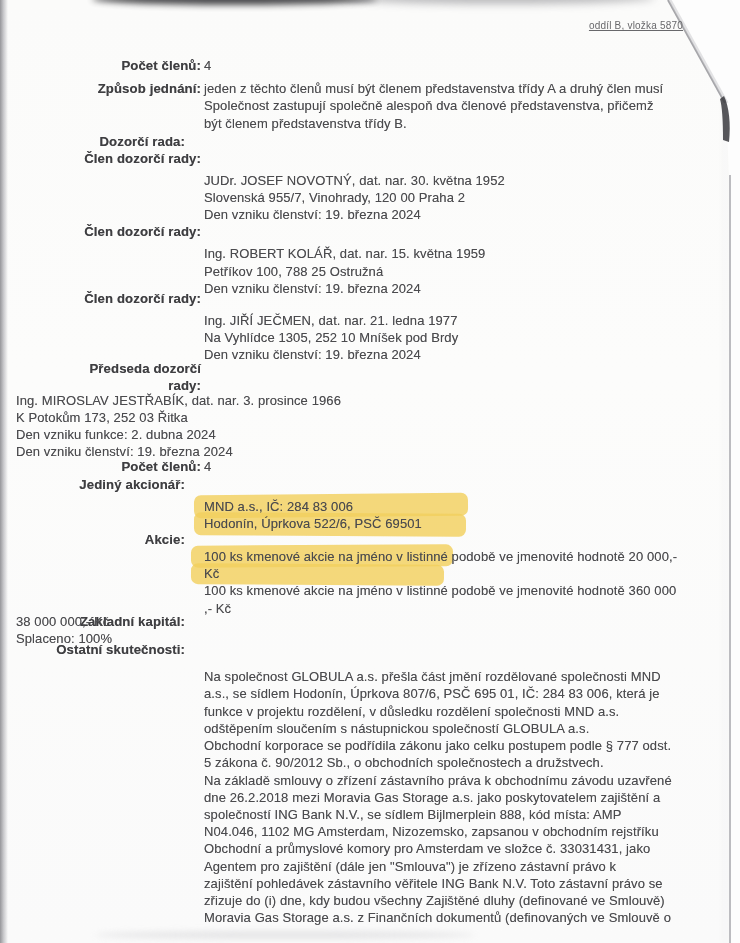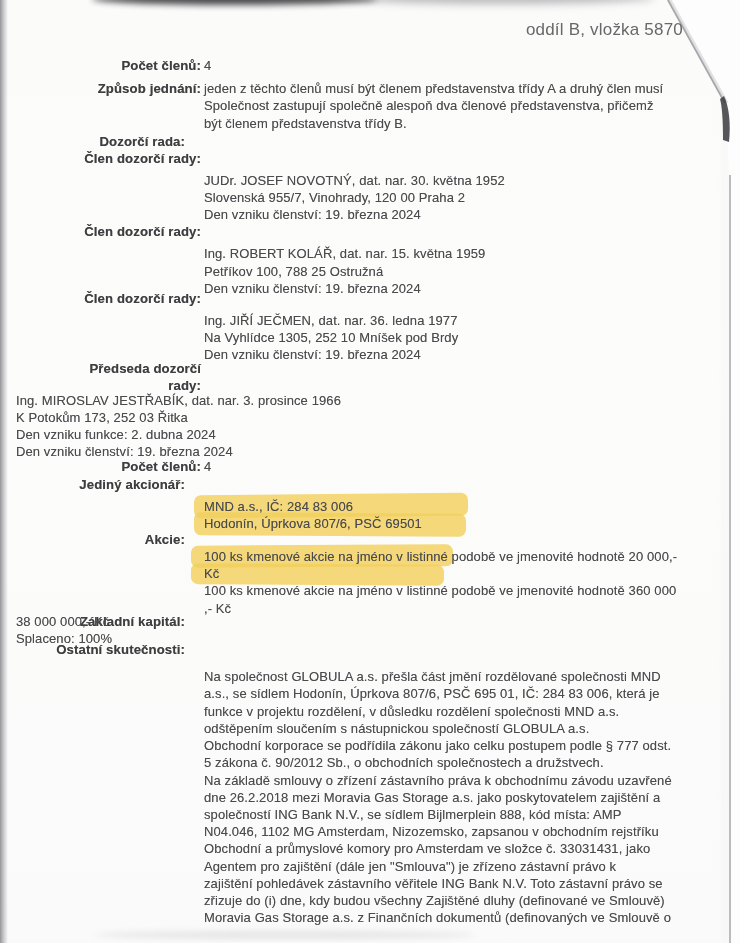--- a/index.html
+++ b/index.html
@@ -25,21 +25,21 @@
   .smear1 { position:absolute; left:92px; top:-7px; width:285px; height:12px;
     background:#2e2e31; border-radius:50%; filter:blur(3px); opacity:.85; }
   .smear2 { position:absolute; left:345px; top:-9px; width:310px; height:13px;
     background:#828287; border-radius:50%; filter:blur(4px); opacity:.55; }
   .smear-bottom { position:absolute; left:95px; top:931px; width:380px; height:8px;
     background:#dcdcde; border-radius:50%; filter:blur(3px); opacity:.7; }
   .fold-svg { position:absolute; right:0; top:0; }
 
   .corner-ref {
     position:absolute; top:20px; right:57px;
-    font-size:17px; color:#68686b; letter-spacing:.2px;
+    font-size:10px; color:#68686b; letter-spacing:.2px;text-decoration:underline;
   }
 
   .content { position:absolute; left:0; top:44px; right:12px; }
   .row { position:relative; padding-left:204px; min-height:17px; }
   .row .label {
     position:absolute; top:0; width:138px;
     font-size:13.2px; font-weight:bold; color:#3e3e41;
     line-height:17.2px; letter-spacing:.1px;
     text-shadow:0 0 .6px rgba(62,62,65,.55);
     text-align:right;
@@ -122,21 +122,21 @@
       <div class="value">
         <div class="line"><span class="t">Ing. ROBERT KOLÁŘ, dat. nar. 15. května 1959</span></div>
         <div class="line"><span class="t">Petříkov 100, 788 25 Ostružná</span></div>
         <div class="line"><span class="t">Den vzniku členství: 19. března 2024</span></div>
       </div>
     </div>
 
     <div class="row lvl1 below mtm7">
       <div class="label">Člen dozorčí rady:</div>
       <div class="value">
-        <div class="line"><span class="t">Ing. JIŘÍ JEČMEN, dat. nar. 36. ledna 1977</span></div>
+        <div class="line"><span class="t">Ing. JIŘÍ JEČMEN, dat. nar. 21. ledna 1977</span></div>
         <div class="line"><span class="t">Na Vyhlídce 1305, 252 10 Mníšek pod Brdy</span></div>
         <div class="line"><span class="t">Den vzniku členství: 19. března 2024</span></div>
       </div>
     </div>
 
     <div class="row lvl1 below2 mtm4">
       <div class="label">Předseda dozorčí rady:</div>
       <div class="value">
         <div class="line"><span class="t">Ing. MIROSLAV JESTŘABÍK, dat. nar. 3. prosince 1966</span></div>
         <div class="line"><span class="t">K Potokům 173, 252 03 Řitka</span></div>
@@ -154,21 +154,21 @@
 
     <div class="row lvl0 below mt0">
       <div class="label">Jediný akcionář:</div>
       <div class="value">
         <div class="line">
           <i class="mark" style="left:-10px; top:-4px; width:274px; height:23px; transform:rotate(-.5deg);"></i>
           <span class="t">MND a.s., IČ: 284 83 006</span>
         </div>
         <div class="line">
           <i class="mark" style="left:-10px; top:-2px; width:272px; height:23px; transform:rotate(.3deg);"></i>
-          <span class="t">Hodonín, Úprkova 807/6, PSČ 69501</span>
+          <span class="t">Hodonín, Úprkova 522/6, PSČ 69501</span>
         </div>
       </div>
     </div>
 
     <div class="row lvl0 belowsm mtm1">
       <div class="label">Akcie:</div>
       <div class="value">
         <div class="line">
           <i class="mark" style="left:-13px; top:-3px; width:262px; height:22px; transform:rotate(-.3deg);"></i>
           <span class="t">100 ks kmenové akcie na jméno v listinné podobě ve jmenovité hodnotě 20 000,-</span>

